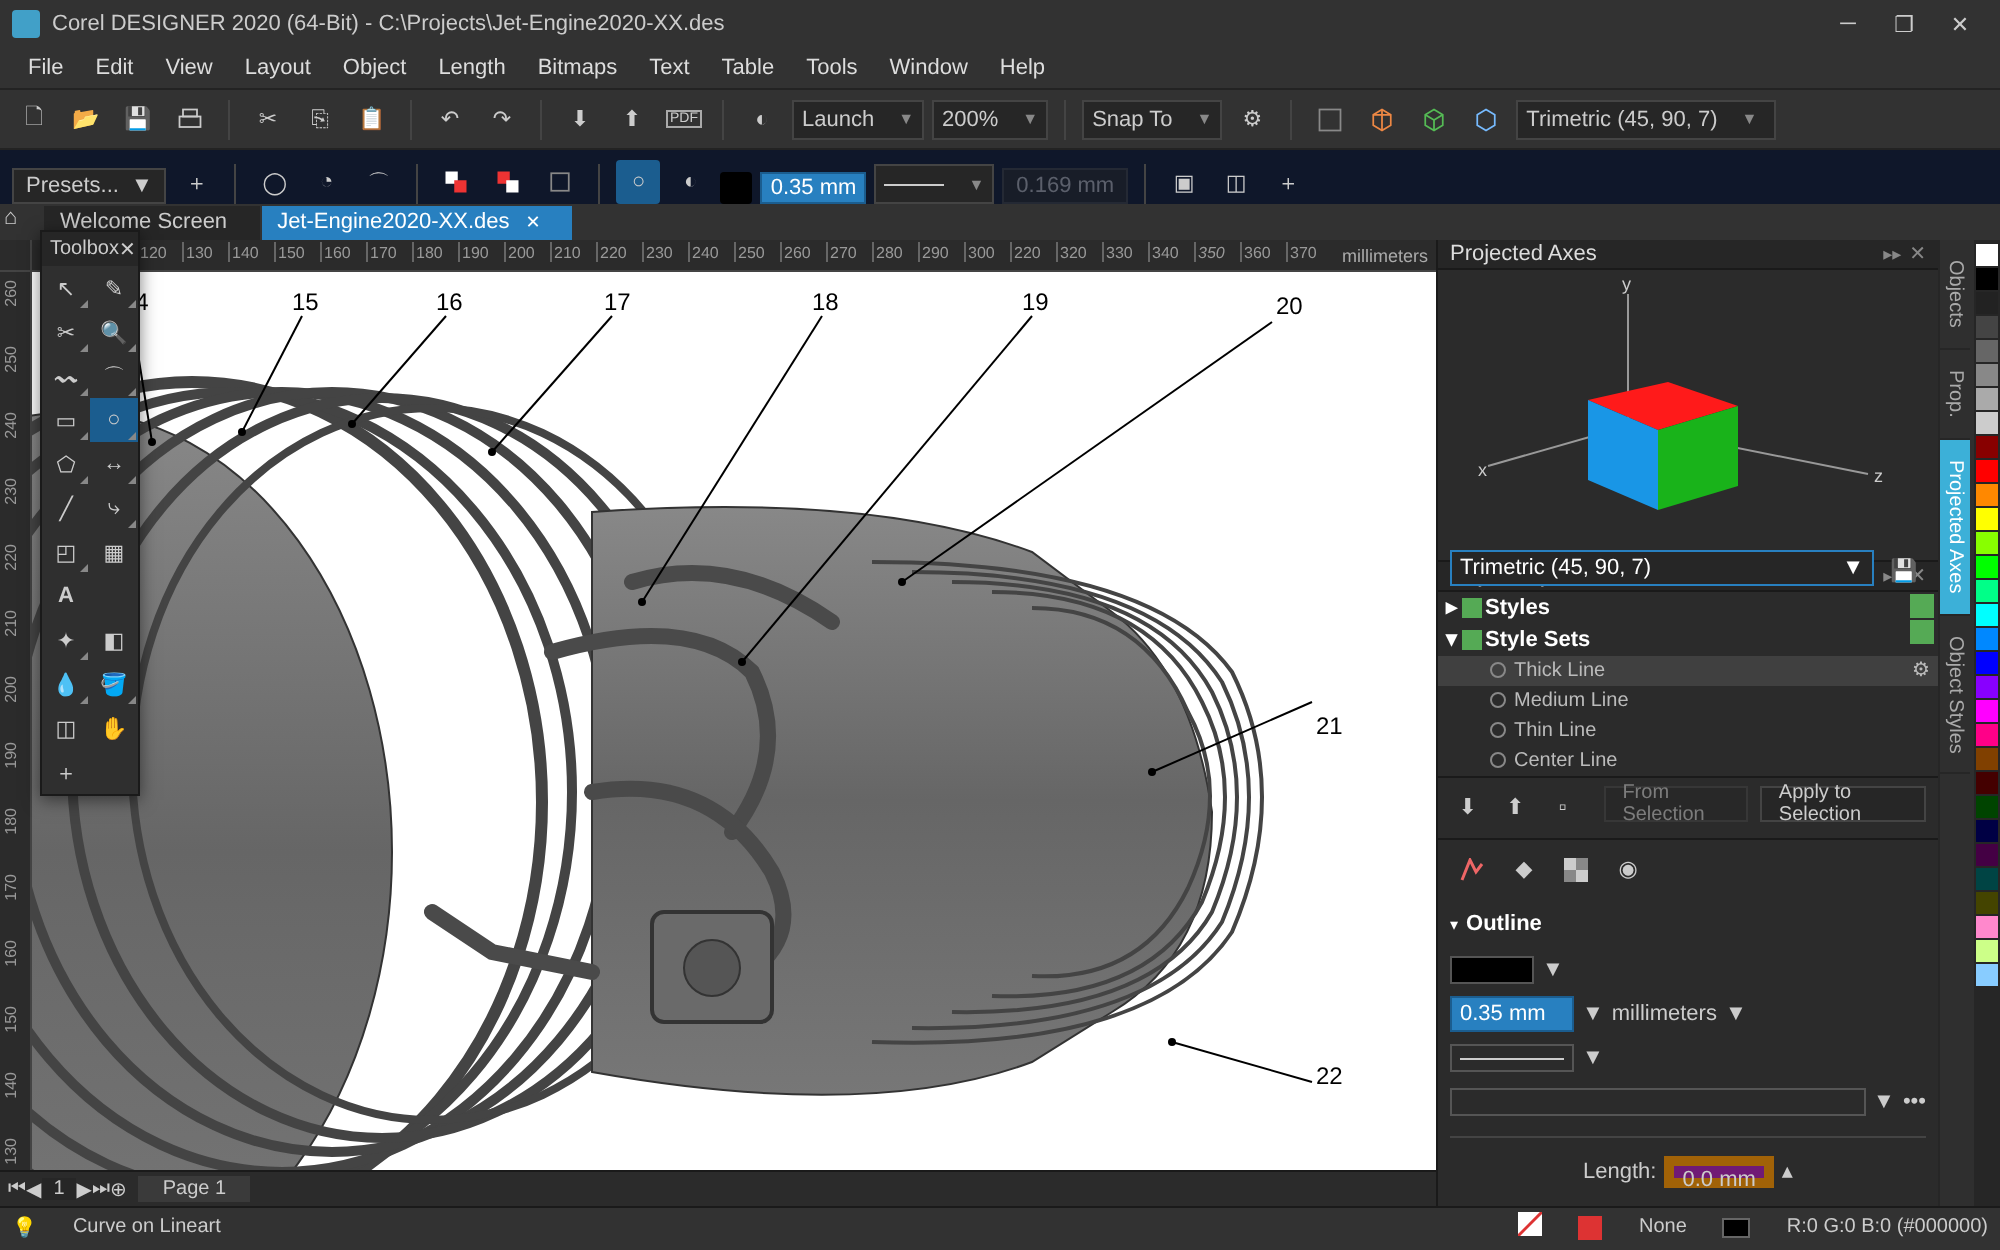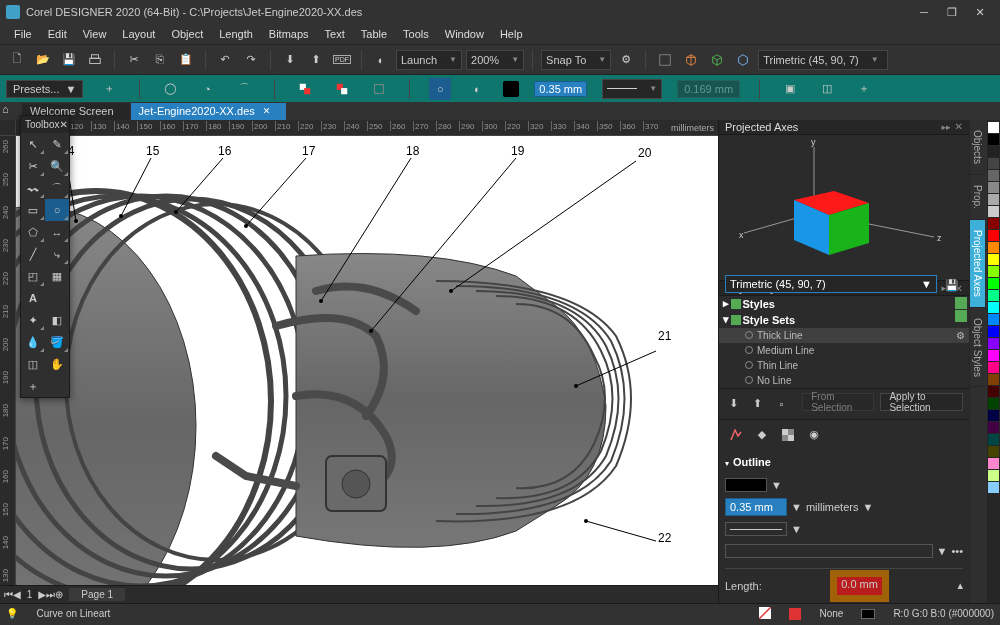--- a/index.html
+++ b/index.html
@@ -9,21 +9,21 @@
 .titlebar .title { flex: 1; font-size: 11px; color: #ccc; }
 .titlebar .wbtn { width: 28px; height: 22px; display: flex; align-items: center; justify-content: center; color: #ccc; font-size: 11px; }
 .menubar { height: 20px; background: #323232; display: flex; padding-left: 6px; align-items: center; }
 .menubar .mitem { padding: 2px 8px; font-size: 11px; color: #ddd; }
 .toolbar { height: 30px; background: #323232; display: flex; align-items: center; padding: 0 6px; gap: 4px; border-top: 1px solid #232323; }
 .tbtn { width: 22px; height: 22px; display: flex; align-items: center; justify-content: center; color: #ccc; border-radius: 2px; }
 .tbtn.active { background: #1b5d8f; }
 .sep { width: 1px; height: 20px; background: #444; margin: 0 4px; }
 .combo { background: #262626; border: 1px solid #444; height: 20px; display: flex; align-items: center; padding: 0 4px; font-size: 11px; gap: 12px; }
 .combo .chev { font-size: 8px; color: #888; }
-.toolbar2 { height: 28px; background: #0f766e; display: flex; align-items: center; padding: 0 6px; gap: 15px; border-top: 1px solid #232323; }
+.toolbar2 { height: 28px; background: #0f172a; display: flex; align-items: flex-end; padding: 0 6px; gap: 4px; border-top: 1px solid #232323; }
 .preset { background: #262626; border: 1px solid #444; height: 18px; padding: 0 6px; display: flex; align-items: center; font-size: 11px; gap: 6px; }
 .outlinew { background: #2880c0; color: #fff; padding: 1px 4px; font-size: 11px; border: 1px solid #1b5d8f; }
 .tabsrow { height: 18px; background: #323232; display: flex; align-items: center; padding-left: 2px; }
 .doctab { height: 17px; padding: 0 16px 0 8px; font-size: 11px; display: flex; align-items: center; background: #262626; margin-right: 1px; }
 .doctab.active { background: #2880c0; color: #fff; }
 .home-icon { width: 16px; height: 16px; color: #ccc; margin-right: 4px; }
 .mainrow { display: flex; height: 483px; }
 .ruler-h { height: 16px; background: #2b2b2b; border-bottom: 1px solid #444; position: relative; font-size: 8px; color: #999; overflow: hidden; text-align: right; }
 .ruler-h .tick { position: absolute; top: 3px; border-left: 1px solid #666; height: 6px; }
 .ruler-h .major { top: 1px; height: 10px; }
@@ -370,21 +370,21 @@
               <circle cx="570" cy="385" r="2"></circle>
           </g>
         </svg>
         <span class="callout" style="left:45px;top:8px">14</span>
         <span class="callout" style="left:130px;top:8px">15</span>
         <span class="callout" style="left:202px;top:8px">16</span>
         <span class="callout" style="left:286px;top:8px">17</span>
         <span class="callout" style="left:390px;top:8px">18</span>
         <span class="callout" style="left:495px;top:8px">19</span>
         <span class="callout" style="left:622px;top:10px">20</span>
-        <span class="callout" style="left:642px;top:193px">21</span>
+        <span class="callout" style="left:642px;top:220px">21</span>
         <span class="callout" style="left:642px;top:395px">22</span>
       </div>
     </div>
     <div class="bottombar">
       <span>⏮</span>
       <span>◀</span>
       <span style="background:#262626;padding:0 6px">1</span>
       <span>▶</span>
       <span>⏭</span>
       <span>⊕</span>
@@ -437,21 +437,21 @@
       <div class="treeitem">
           <span class="dot"></span>
           <span>Medium Line</span>
         </div>
       <div class="treeitem">
           <span class="dot"></span>
           <span>Thin Line</span>
         </div>
       <div class="treeitem">
           <span class="dot"></span>
-          <span>No Line</span>
+          <span>Center Line</span>
         </div>
       <div style="position:absolute;right:2px;top:1px;display:flex;flex-direction:column;gap:1px">
         <span style="width:12px;height:12px;background:#5a5"></span>
         <span style="width:12px;height:12px;background:#5a5"></span>
       </div>
     </div>
     <div style="display:flex;gap:6px;padding:4px 6px;background:#2b2b2b;border-top:1px solid #1a1a1a">
       <div class="tbtn">⬇</div>
       <div class="tbtn">⬆</div>
       <div class="tbtn">▫</div>
@@ -496,23 +496,23 @@
             <div style="position:absolute;left:4px;right:4px;top:6px;border-top:1.5px solid #ccc"></div>
           </div>
         <span class="chev">▼</span>
       </div>
       <div class="outrow">
         <div style="flex:1;height:14px;border:1px solid #555"></div>
         <span class="chev">▼</span>
         <span>•••</span>
       </div>
       <div style="height:1px;background:#444;margin:6px 0"></div>
-      <div class="outrow" style="justify-content:space-between">
+      <div class="outrow" style="justify-content:center">
         <span>Length:</span>
-        <div style="background:#b91c1c;border:7px solid #a16207;padding:0 4px;height:32px;line-height:14px">0.0 mm</div>
+        <div style="background:#701a75;border:5px solid #a16207;padding:0 4px;height:16px;line-height:14px">0.0 mm</div>
         <span>▴</span>
       </div>
     </div>
   </div>
 
   <div class="rightdocked">
     <div class="dtab">Objects</div>
     <div class="dtab">Prop.</div>
     <div class="dtab active">Projected Axes</div>
     <div class="dtab">Object Styles</div>

